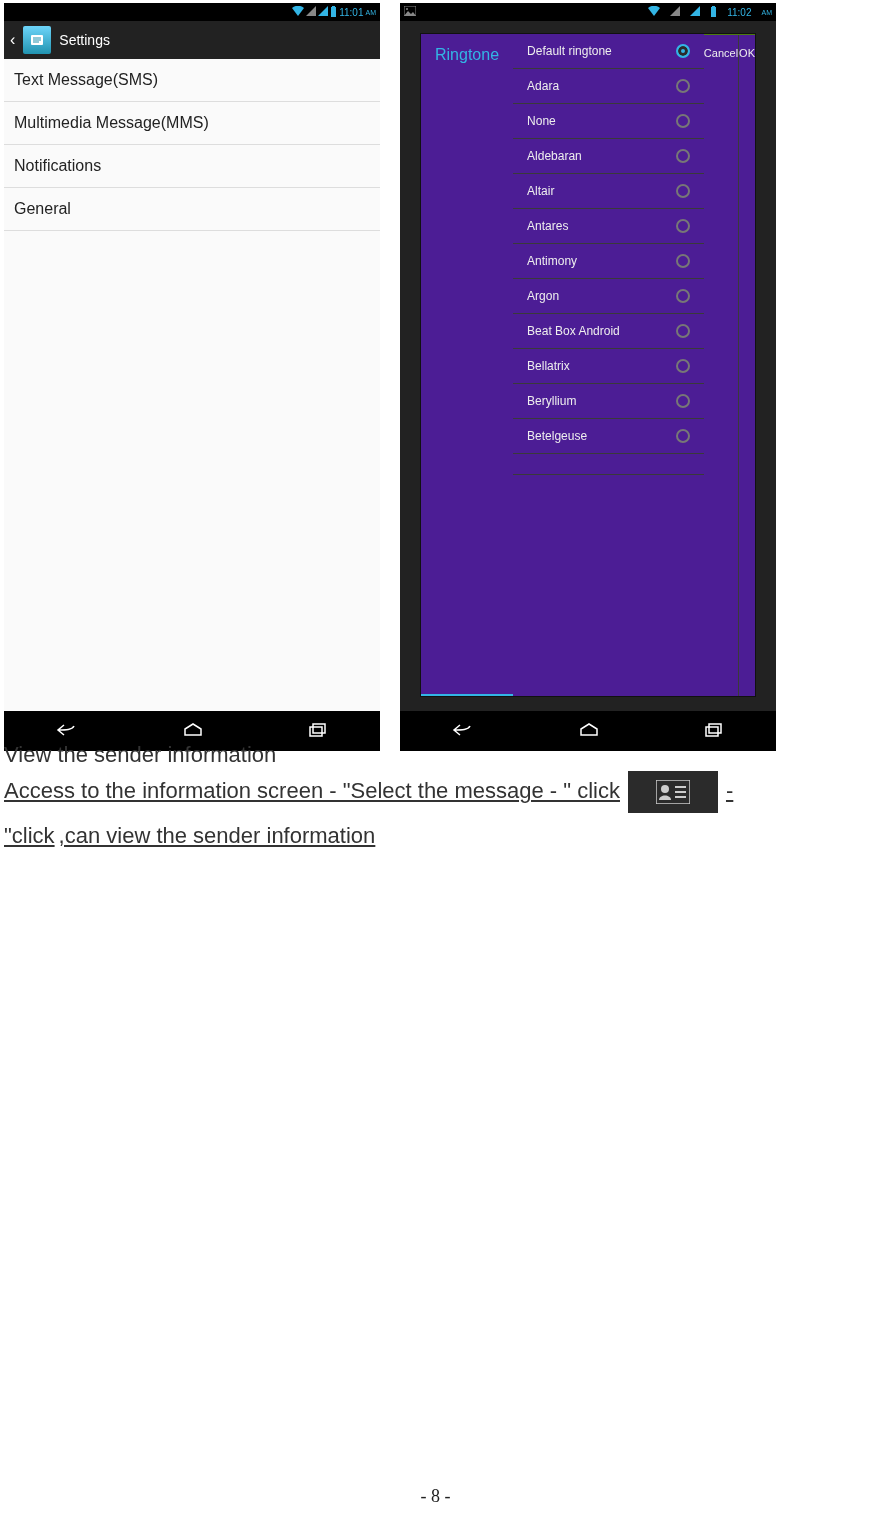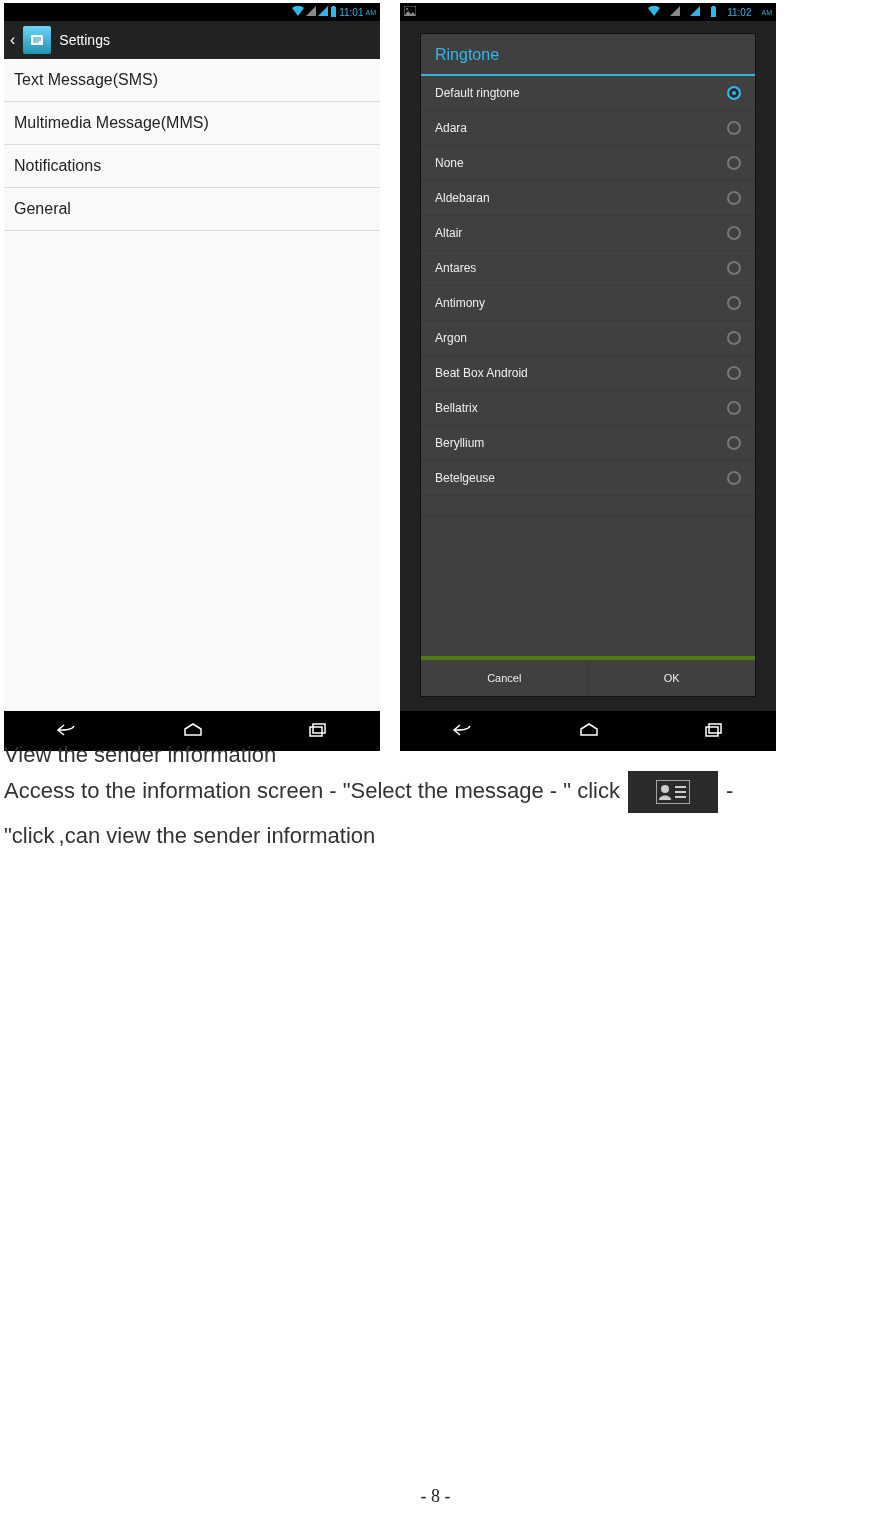--- a/index.html
+++ b/index.html
@@ -78,23 +78,22 @@
     background: #000;
     display: flex;
     justify-content: space-around;
     align-items: center;
     color: #fff;
   }
   .nav-bar svg { fill: #fff; }
   .dialog {
     margin: 8px 10px 8px 10px;
     flex: 1;
-    background: #404040;
-    display: flex;
-    flex-direction: column;
+    background: #4c1d95;
+    display: flex;
     border: 1px solid #111;
   }
   .dialog-title {
     color: #33b5e5;
     font-size: 16px;
     padding: 12px 14px 10px 14px;
     border-bottom: 2px solid #33b5e5;
   }
   .dialog-list {
     flex: 1;
@@ -115,21 +114,21 @@
     border-radius: 50%;
     border: 2px solid #777;
   }
   .radio.selected {
     border-color: #33b5e5;
     box-shadow: inset 0 0 0 3px #2b2b2b, inset 0 0 0 8px #33b5e5;
     background: #33b5e5;
   }
   .dialog-buttons {
     display: flex;
-    border-top: 4px solid #4d7c0f;
+    border-top: 1px solid #4d7c0f;
   }
   .dialog-btn {
     flex: 1;
     text-align: center;
     padding: 12px 0;
     color: #eee;
     font-size: 11px;
     border-right: 1px solid #3a3a3a;
   }
   .dialog-btn:last-child { border-right: none; text-transform: uppercase; }
@@ -142,20 +141,21 @@
     font-family: Arial, sans-serif;
     font-size: 22px;
     color: #333;
     line-height: 1.4;
   }
   .instr-line {
     display: flex;
     align-items: center;
     flex-wrap: wrap;
     gap: 4px;
+    text-decoration: underline;
   }
   .inline-chip {
     width: 90px;
     height: 42px;
     background: #2b2b2b;
     display: inline-flex;
     align-items: center;
     justify-content: center;
     margin: 0 4px;
   }

